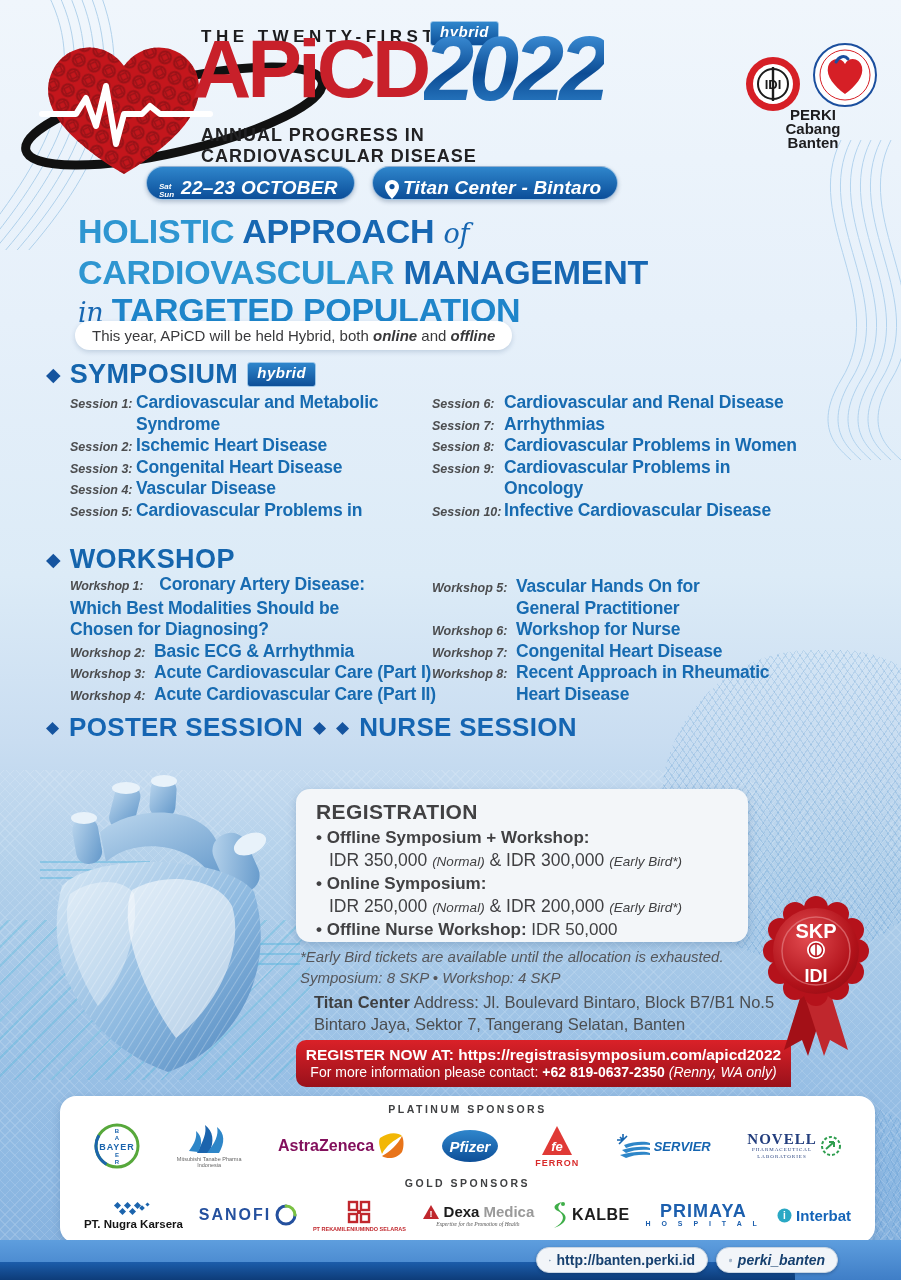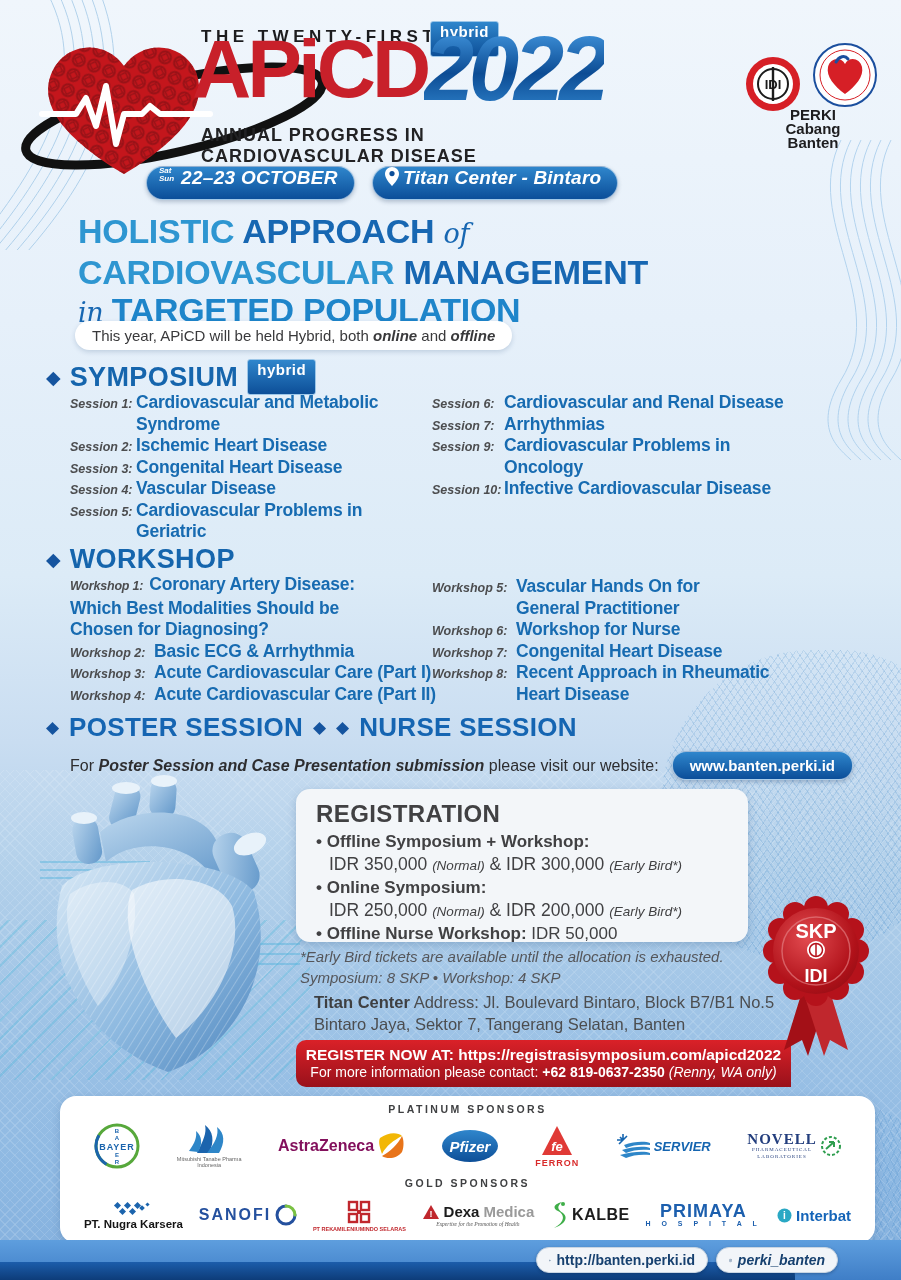--- a/index.html
+++ b/index.html
@@ -16,29 +16,29 @@
     background:repeating-linear-gradient(55deg,rgba(40,120,190,.30) 0 1px,transparent 1px 6px),
                repeating-linear-gradient(-55deg,rgba(40,120,190,.30) 0 1px,transparent 1px 6px);}
   .mesh2{right:-40px;top:1100px;width:220px;height:180px;opacity:.4;border-radius:50%;pointer-events:none;
     background:repeating-linear-gradient(65deg,rgba(40,120,190,.35) 0 1px,transparent 1px 6px),
                repeating-linear-gradient(-65deg,rgba(40,120,190,.35) 0 1px,transparent 1px 6px);}
   svg.decor{pointer-events:none;}
 
   
   .pretitle{left:201px;top:27px;font-size:17px;font-weight:700;letter-spacing:4.5px;color:#1c1c1e;}
   .hybrid-badge{display:inline-block;background:linear-gradient(180deg,#2f86cc,#0d4f98);color:#fff;
-    font-weight:700;border:1px solid #9cc6e8;border-radius:3px;padding:1px 9px 16px 9px;font-size:15px;letter-spacing:.5px;}
+    font-style:italic;font-weight:700;border:1px solid #9cc6e8;border-radius:3px;padding:1px 9px 5px 9px;font-size:15px;letter-spacing:.5px;}
   .hb1{left:430px;top:21px;}
   .apicd{left:192px;top:28px;font-size:82px;font-weight:900;letter-spacing:-4px;color:#c8202a;line-height:1;}
   .year{left:424px;top:24px;font-size:90px;font-weight:800;font-style:italic;letter-spacing:-5px;line-height:1;
     color:#2470bd;background:linear-gradient(180deg,#3c8ed6 10%,#0c4c94 55%,#2f83cc 100%);
     -webkit-background-clip:text;background-clip:text;-webkit-text-fill-color:transparent;}
   .subtitle{left:201px;top:125px;font-size:18px;font-weight:600;letter-spacing:1px;color:#222224;line-height:21px;}
   .pill{background:linear-gradient(180deg,#2f86cc,#0b4e99);border:1px solid rgba(255,255,255,.55);
-    border-radius:17px;color:#fff;display:flex;align-items:flex-start;height:34px;box-shadow:0 2px 4px rgba(10,40,80,.25);}
+    border-radius:17px;color:#fff;display:flex;align-items:flex-end;height:34px;box-shadow:0 2px 4px rgba(10,40,80,.25);}
   .pill-date{left:146px;top:166px;padding:0 16px 0 12px;gap:7px;}
   .pill-venue{left:372px;top:166px;padding:0 16px 0 12px;gap:4px;font-style:italic;}
   .daycol{display:flex;flex-direction:column;font-size:8px;font-style:italic;font-weight:700;line-height:8px;}
   .datetxt{font-size:19px;font-weight:800;font-style:italic;letter-spacing:.3px;}
   .venuetxt{font-size:19px;font-weight:800;letter-spacing:.2px;}
   .org-caption{left:770px;top:108px;width:86px;text-align:center;font-size:15px;font-weight:700;color:#1d1d1f;line-height:14px;}
 
   
   .hl{left:78px;top:212px;font-size:34px;font-weight:800;line-height:38px;letter-spacing:-.3px;white-space:nowrap;}
   .hl .lt{color:#2e96d1;} .hl .dk{color:#1767b2;} .hl .md{color:#1e85ca;}
@@ -53,35 +53,35 @@
   .sectitle{font-size:27px;font-weight:800;color:#1565ad;letter-spacing:.4px;}
   .sym-head{left:46px;top:359px;} .wk-head{left:46px;top:544px;}
   .srow{display:flex;}
   .slabel{flex:0 0 66px;font-size:12.5px;font-style:italic;font-weight:700;color:#4c4d4f;padding-top:5px;}
   .slabel.w{flex:0 0 84px;}
   .stitle{font-size:17.5px;font-weight:700;color:#176bb1;line-height:21.5px;letter-spacing:-.2px;}
   .stitle .t2{display:block;} .stitle .t2:empty{display:none;}
   .sym-l{left:70px;top:392px;width:350px;} .sym-r{left:432px;top:392px;width:440px;}
   .wk-l{left:70px;top:574px;width:392px;} .wk-r{left:432px;top:576px;width:440px;}
   .w1block{font-size:17.5px;font-weight:700;color:#176bb1;line-height:21.5px;letter-spacing:-.2px;}
-  .w1block .slabel-in{font-size:12.5px;font-style:italic;font-weight:700;color:#4c4d4f;margin-right:6px;}
+  .w1block .slabel-in{font-size:12.5px;font-style:italic;font-weight:700;color:#4c4d4f;margin-right:16px;}
 
   .posterrow{left:46px;top:712px;display:flex;align-items:center;gap:10px;white-space:nowrap;}
   .posterrow .pi{font-size:26px;font-weight:800;color:#1565b2;letter-spacing:.3px;}
   .posterrow .diamond{font-size:17px;}
   .cta{left:70px;top:751px;display:flex;align-items:center;gap:13px;white-space:nowrap;}
   .cta .txt{font-size:16px;color:#2d2d2f;}
   .cta .txt i{font-weight:700;}
   .btn{background:linear-gradient(180deg,#2f86cc,#0b4e99);border:1px solid rgba(255,255,255,.6);border-radius:14px;
     color:#fff;font-size:15px;font-weight:700;padding:5px 17px;box-shadow:0 2px 4px rgba(10,40,80,.25);cursor:pointer;}
 
   
   .regpanel{left:296px;top:789px;width:452px;height:153px;background:#f3f6f9;border-radius:14px;
     box-shadow:0 3px 8px rgba(20,60,110,.22);padding:11px 20px 0 20px;}
-  .regtitle{font-size:24px;font-weight:800;color:#414143;letter-spacing:.4px;margin-bottom:3px;}
+  .regtitle{font-size:21px;font-weight:800;color:#414143;letter-spacing:.4px;margin-bottom:3px;}
   .regitem{font-size:17px;font-weight:700;color:#414143;line-height:22px;}
   .regprice{font-size:17.5px;font-weight:500;color:#414143;line-height:22px;padding-left:13px;}
   .regnote{font-size:13.5px;font-style:italic;font-weight:500;}
   .notes{left:300px;top:946px;font-size:15px;font-style:italic;font-weight:500;color:#55565a;line-height:21px;}
   .address{left:314px;top:991px;font-size:16.5px;font-weight:500;color:#4c4d4f;line-height:22px;}
   .address b{color:#3e3f41;}
   .redbanner{left:296px;top:1040px;width:495px;height:47px;background:linear-gradient(180deg,#da2128,#99111b);
     border-radius:10px 0 0 10px;color:#fff;display:flex;flex-direction:column;justify-content:center;align-items:center;line-height:16.5px;}
   .rb1{font-size:15.5px;font-weight:600;} .rb1 b{font-weight:800;}
   .rb2{font-size:14px;font-weight:500;} .rb2 b{font-weight:800;} .rb2 i{font-weight:500;}
@@ -225,31 +225,35 @@
     <div class="srow">
         <span class="slabel">Session 3:</span>
         <span class="stitle"><span>Congenital Heart Disease</span></span>
       </div>
     <div class="srow">
         <span class="slabel">Session 4:</span>
         <span class="stitle"><span>Vascular Disease</span></span>
       </div>
     <div class="srow">
         <span class="slabel">Session 5:</span>
-        <span class="stitle"><span>Cardiovascular Problems in</span><span class="t2">Geriatric</span></span>
+        <span class="stitle"><span>Cardiovascular Problems in</span></span>
       </div>
   </div>
   <div class="abs sym-r">
     <div class="srow">
         <span class="slabel" style="flex-basis:72px">Session 6:</span>
         <span class="stitle"><span>Cardiovascular and Renal Disease</span></span>
       </div>
     <div class="srow">
         <span class="slabel" style="flex-basis:72px">Session 7:</span>
         <span class="stitle"><span>Arrhythmias</span></span>
+      </div>
+    <div class="srow">
+        <span class="slabel" style="flex-basis:72px">Session 8:</span>
+        <span class="stitle"><span>Cardiovascular Problems in Women</span></span>
       </div>
     <div class="srow">
         <span class="slabel" style="flex-basis:72px">Session 9:</span>
         <span class="stitle"><span>Cardiovascular Problems in</span><span class="t2">Oncology</span></span>
       </div>
     <div class="srow">
         <span class="slabel" style="flex-basis:72px">Session 10:</span>
         <span class="stitle"><span>Infective Cardiovascular Disease</span></span>
       </div>
   </div>
@@ -295,24 +299,20 @@
         <span class="stitle"><span>Recent Approach in Rheumatic</span><span class="t2">Heart Disease</span></span>
       </div>
   </div>
 
   <div class="abs posterrow">
     <span class="diamond">◆</span>
     <span class="pi">POSTER SESSION</span>
     <span class="diamond">◆</span>
     <span class="diamond">◆</span>
     <span class="pi">NURSE SESSION</span>
-  </div>
-  <div class="abs cta">
-    <span class="txt"><span>For </span><i>Poster Session and Case Presentation submission</i><span> please visit our website:</span></span>
-    <span class="btn">www.banten.perki.id</span>
   </div>
 
   <svg class="abs" style="left:40px;top:766px" width="260" height="318" viewBox="0 0 260 318">
     <defs>
       <linearGradient id="hg1" x1="0" y1="0" x2="1" y2="1">
         <stop offset="0" stop-color="#d9e9f6"></stop>
           <stop offset="0.55" stop-color="#8db9e0"></stop>
           <stop offset="1" stop-color="#4a83bc"></stop>
       </linearGradient>
       <linearGradient id="hg2" x1="0" y1="0" x2="1" y2="1">

